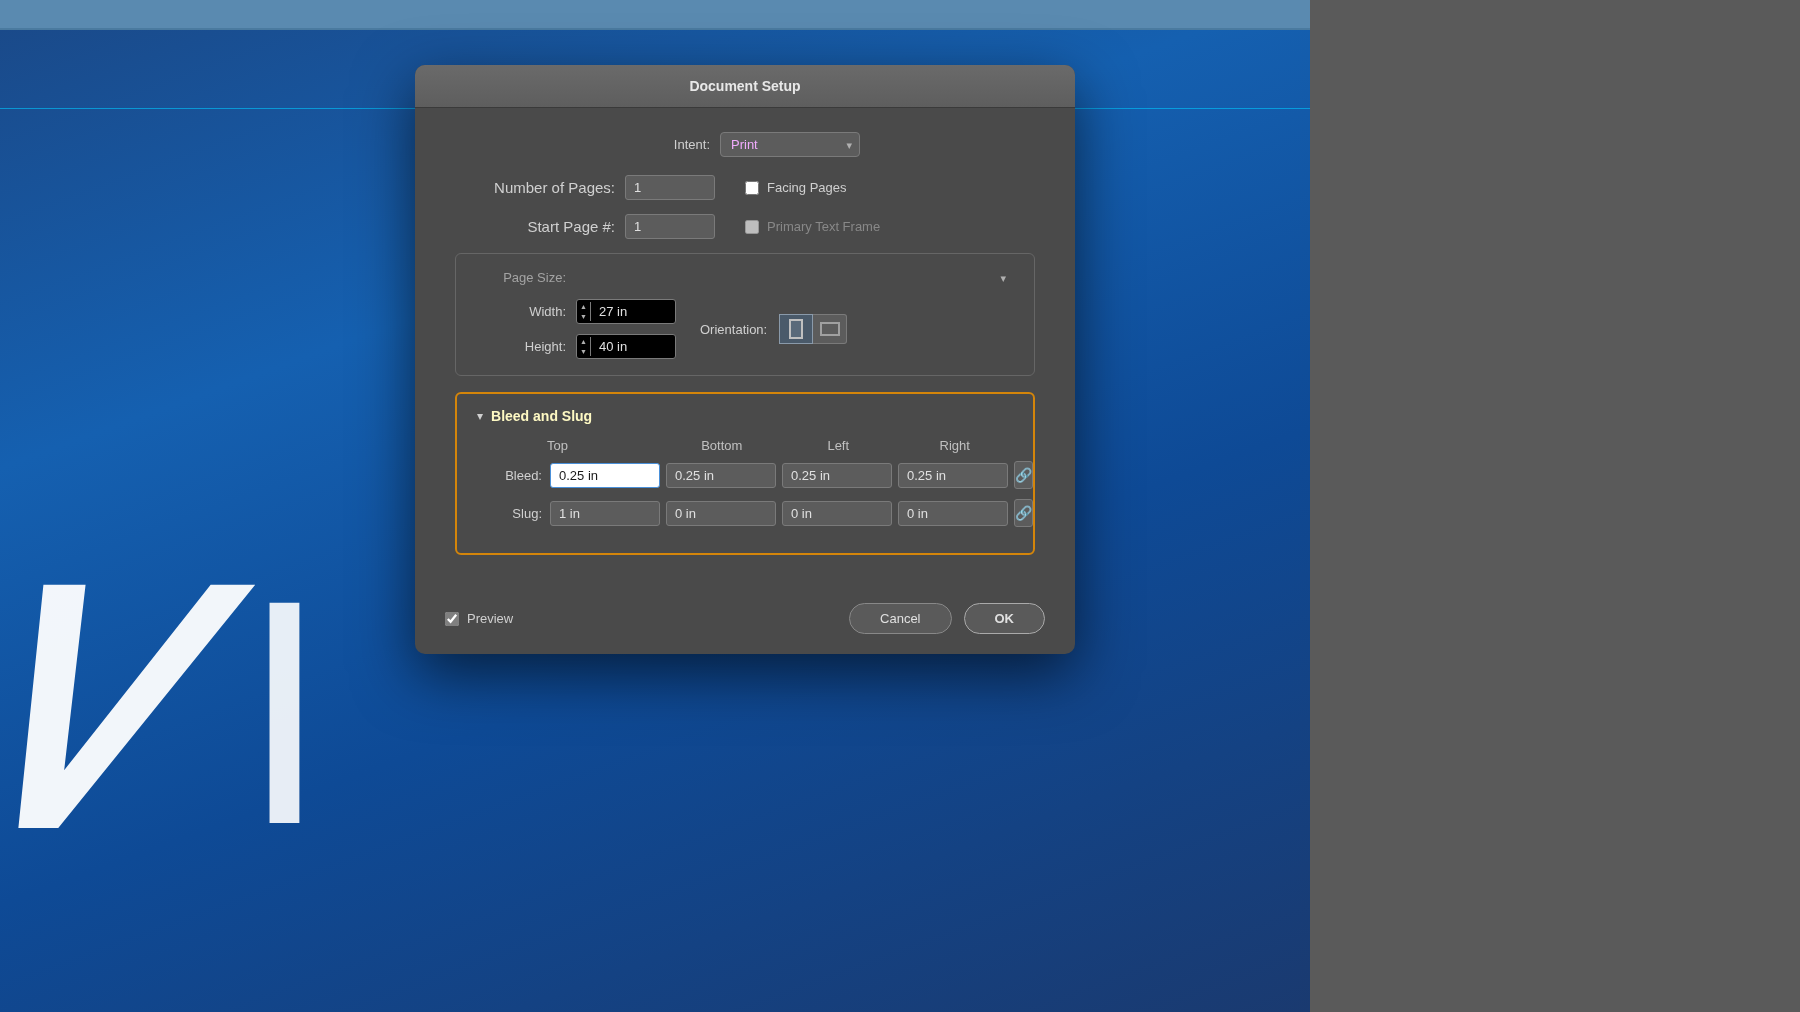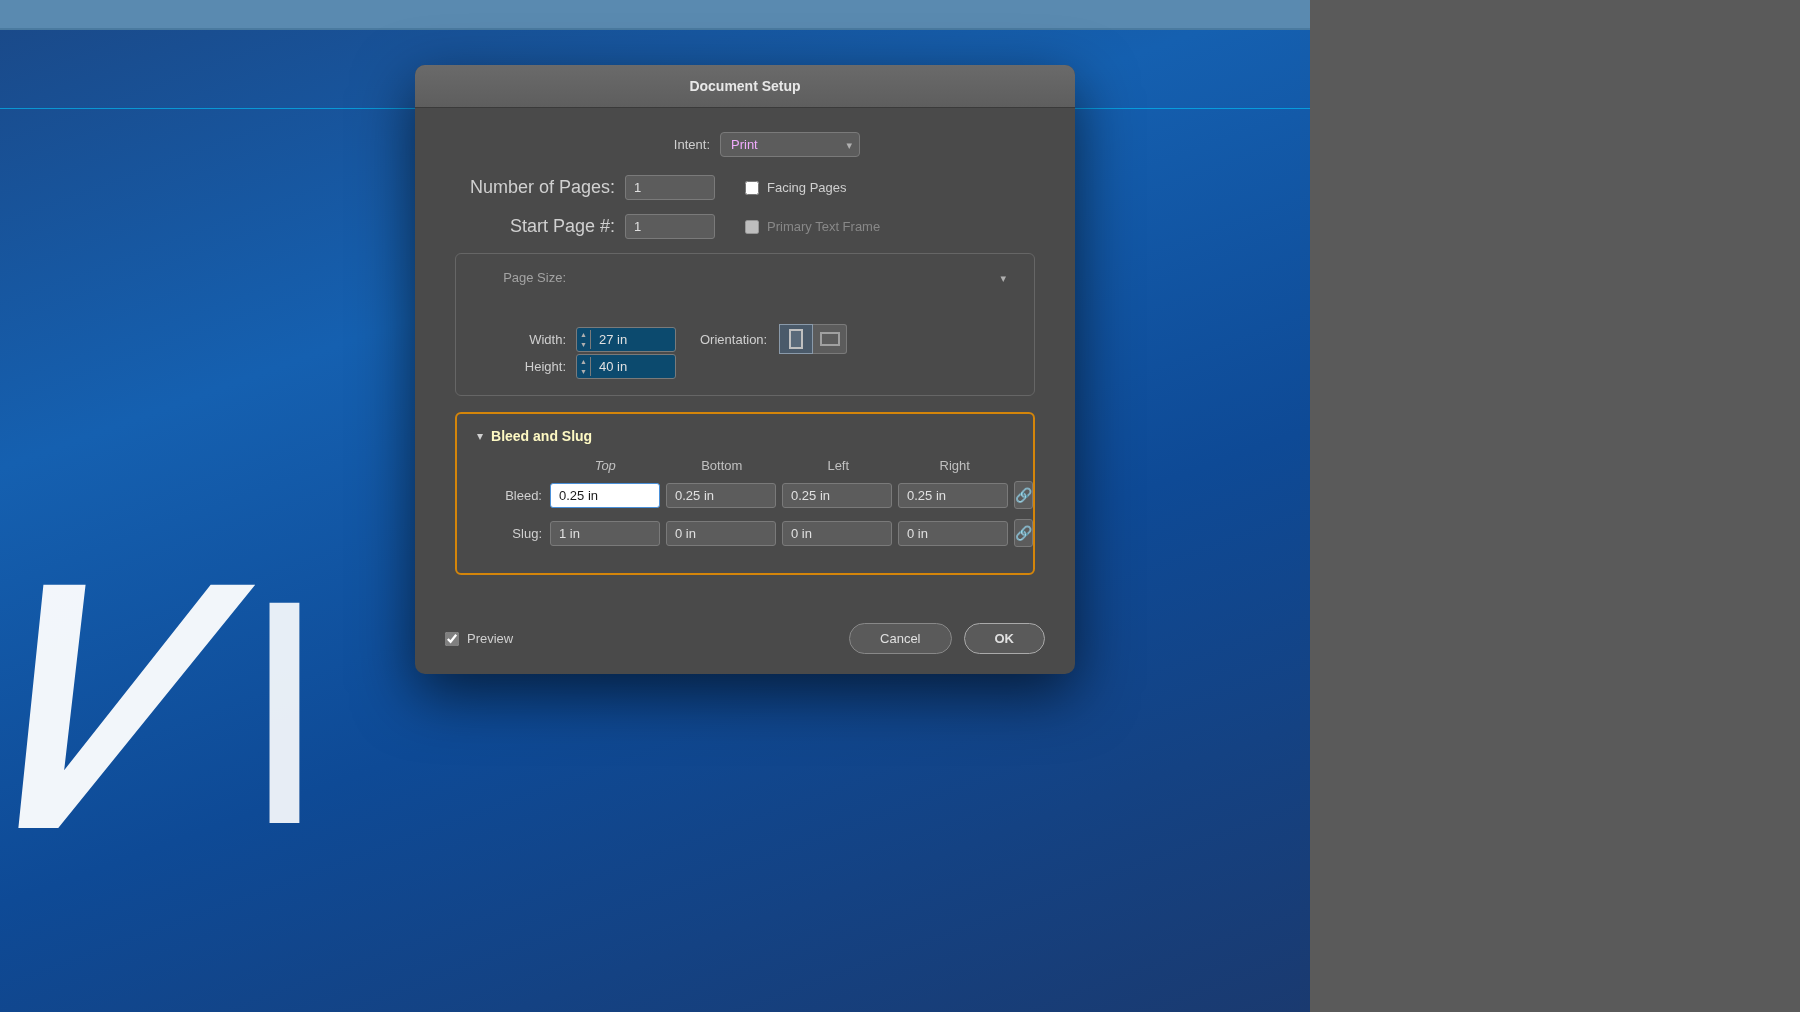--- a/index.html
+++ b/index.html
@@ -193,21 +193,21 @@
       align-items: center;
       margin-bottom: 14px;
       gap: 0;
     }
 
     .pages-label {
       width: 160px;
       text-align: right;
       margin-right: 10px;
       color: #d0d0d0;
-      font-size: 18px;
+      font-size: 15px;
       flex-shrink: 0;
     }
 
     .text-input {
       background: #5c5c5c;
       border: 1px solid #7a7a7a;
       border-radius: 3px;
       color: #e0e0e0;
       font-size: 13px;
       padding: 4px 8px;
@@ -295,21 +295,21 @@
       width: 90px;
       text-align: right;
       margin-right: 10px;
       color: #d0d0d0;
       font-size: 13px;
     }
 
     .stepper-input {
       display: flex;
       align-items: center;
-      background: #0c4a6e;
+      background: #000000;
       border: 1px solid #7a7a7a;
       border-radius: 3px;
       overflow: hidden;
       width: 100px;
     }
 
     .stepper-arrows {
       display: flex;
       flex-direction: column;
       border-right: 1px solid #7a7a7a;
@@ -556,21 +556,21 @@
 
       <div class="page-size-row">
         <span class="page-size-label">Page Size:</span>
         <div class="dropdown-wrapper page-size-dropdown">
           <span class="dropdown-arrow">▾</span>
         </div>
       </div>
 
       <div class="wh-row">
 
-        <div style="display:flex; flex-direction:column; gap:2px;margin-top:28px;">
+        <div style="display:flex; flex-direction:column; gap:10px;">
           <div class="wh-group">
             <span class="wh-label">Width:</span>
             <div class="stepper-input">
               <div class="stepper-arrows">
                 <span class="stepper-arrow">▲</span>
                 <span class="stepper-arrow">▼</span>
               </div>
               <span class="stepper-value">27 in</span>
             </div>
           </div>
@@ -600,21 +600,21 @@
     </div>
 
     <div class="bleed-slug-section">
 
       <div class="section-header">
         <span class="section-chevron">▾</span>
         <span class="section-title">Bleed and Slug</span>
       </div>
 
       <div class="column-headers">
-        <span class="col-header" style="width:118px; text-align:center;font-style:italic;">Top</span>
+        <span class="col-header" style="width:118px; text-align:left;">Top</span>
         <span class="col-header" style="width:118px; text-align:center;">Bottom</span>
         <span class="col-header" style="width:118px; text-align:center;">Left</span>
         <span class="col-header" style="width:118px; text-align:center;">Right</span>
       </div>
 
       <div class="bs-row">
         <span class="bs-label">Bleed:</span>
         <input type="text" class="bs-input focused" value="0.25 in" style="">
         <input type="text" class="bs-input" value="0.25 in" style="">
         <input type="text" class="bs-input" value="0.25 in" style="">

